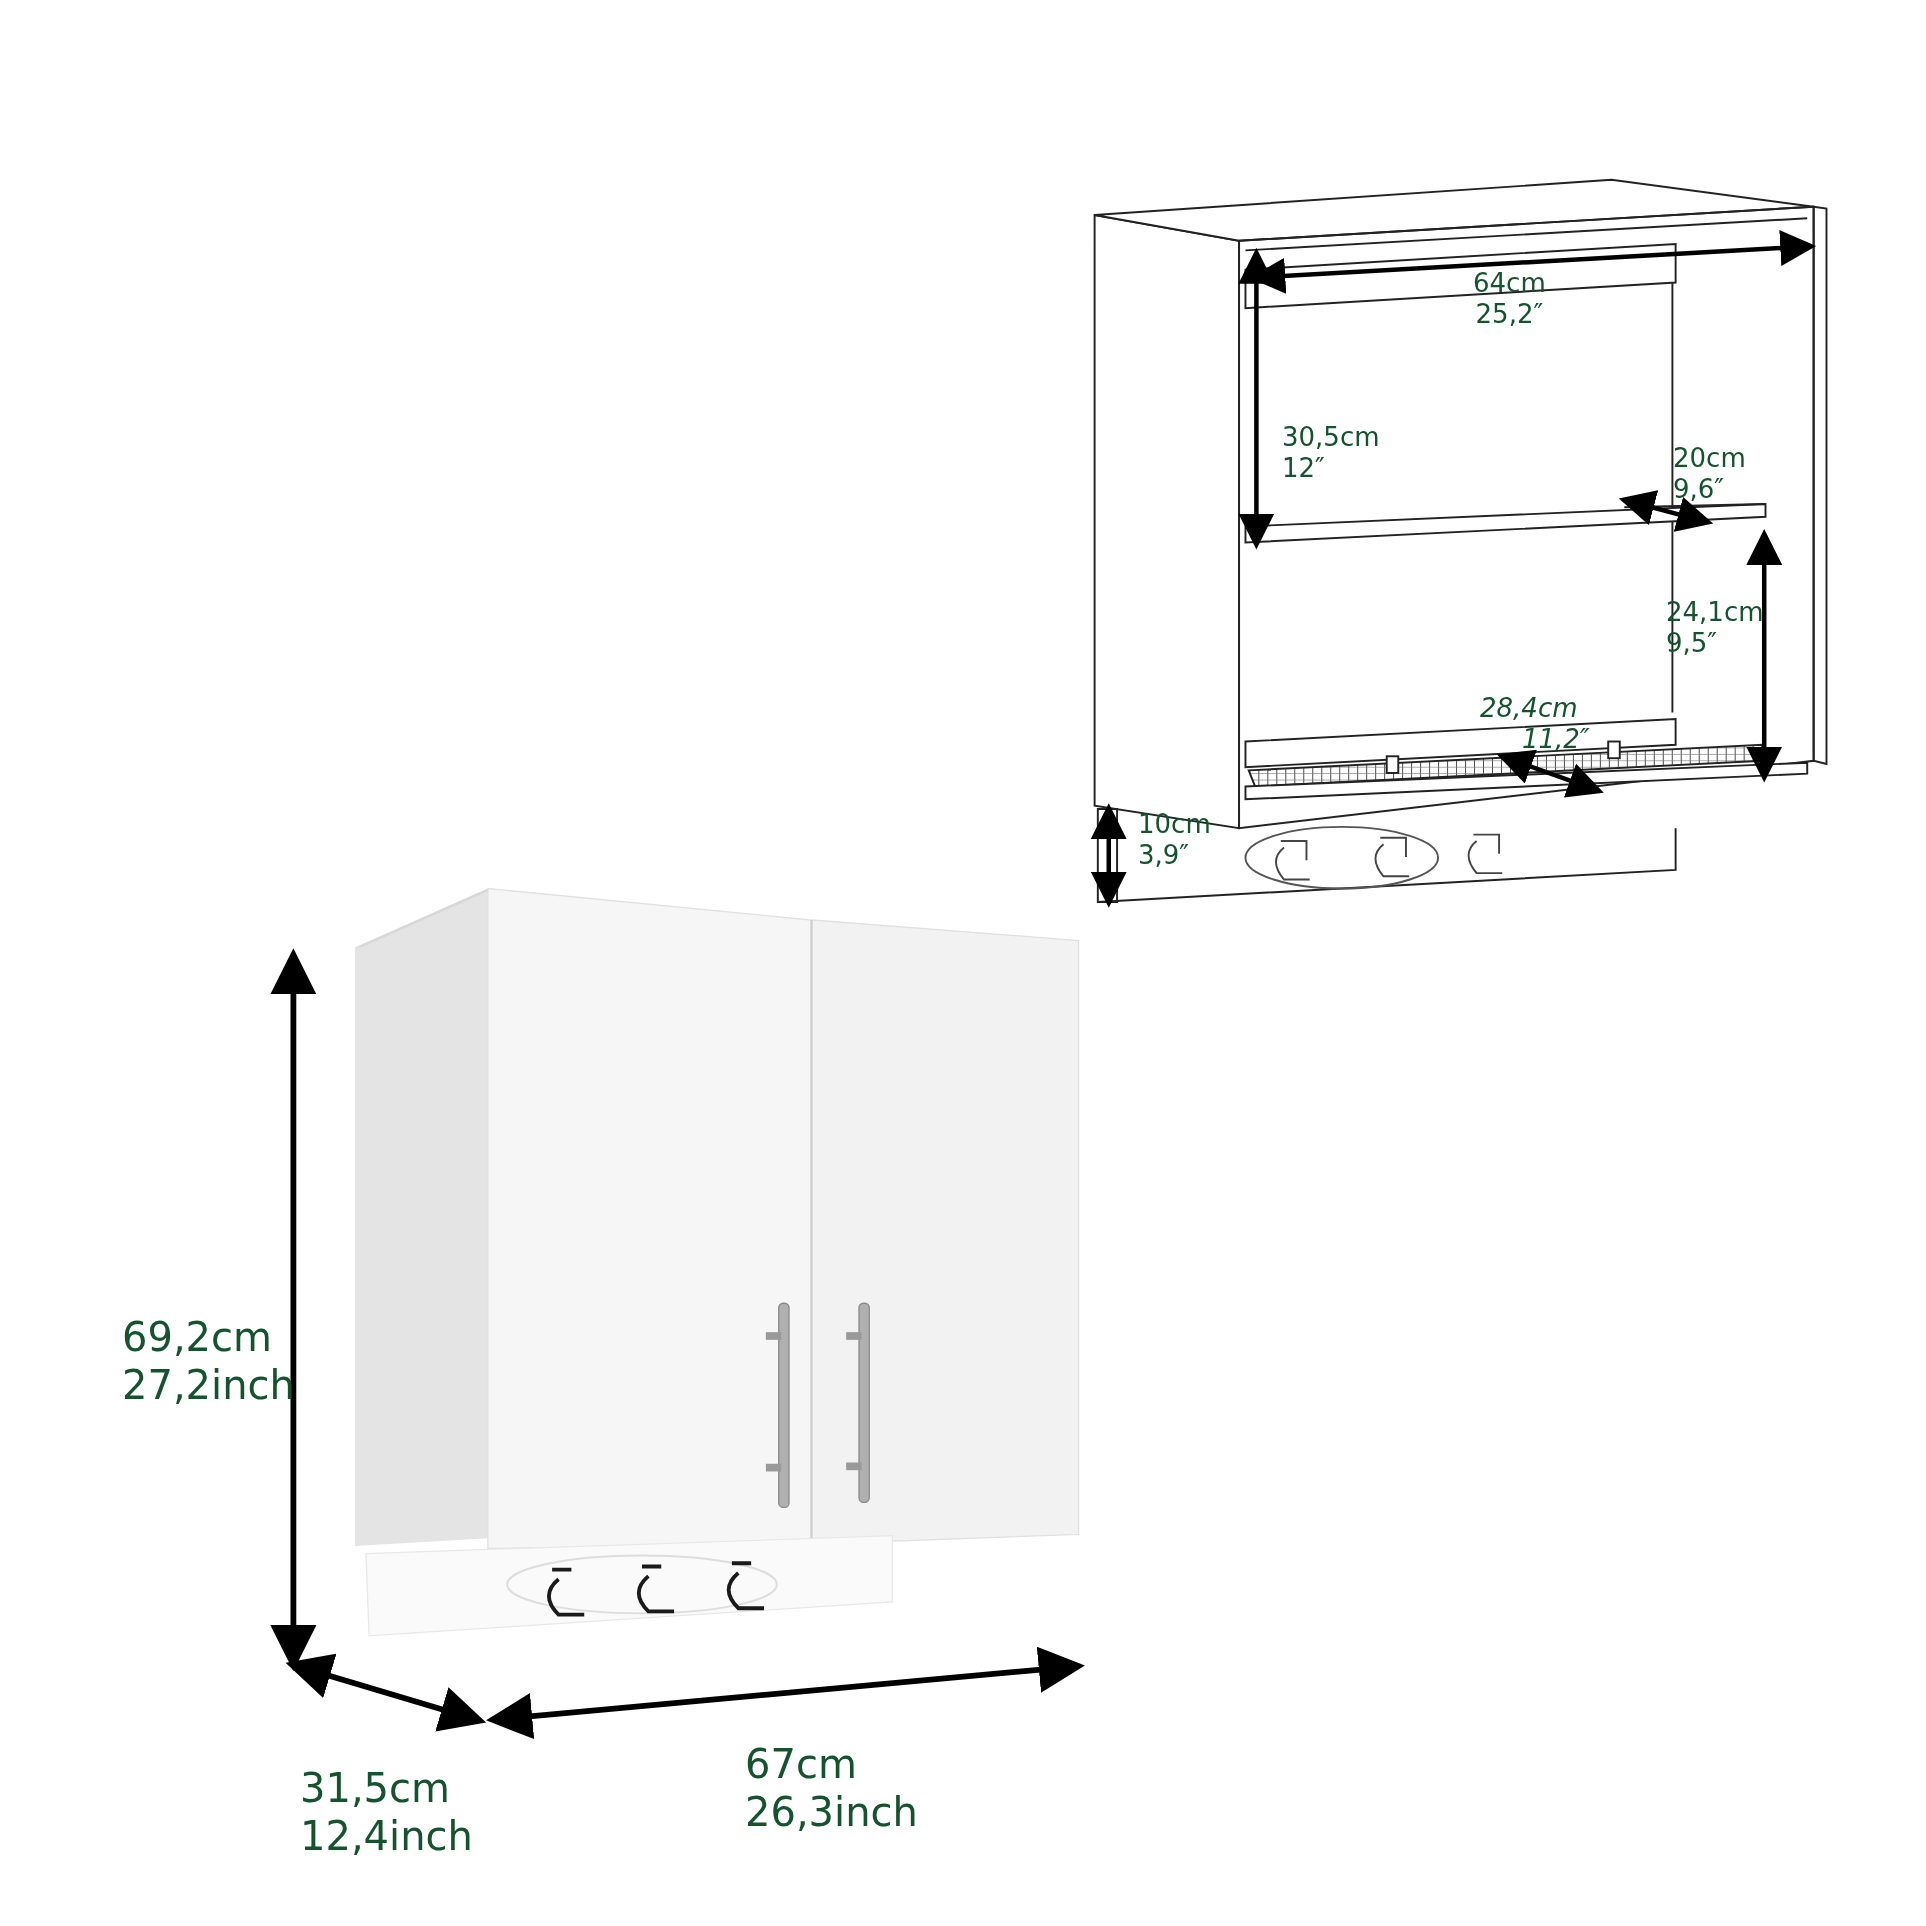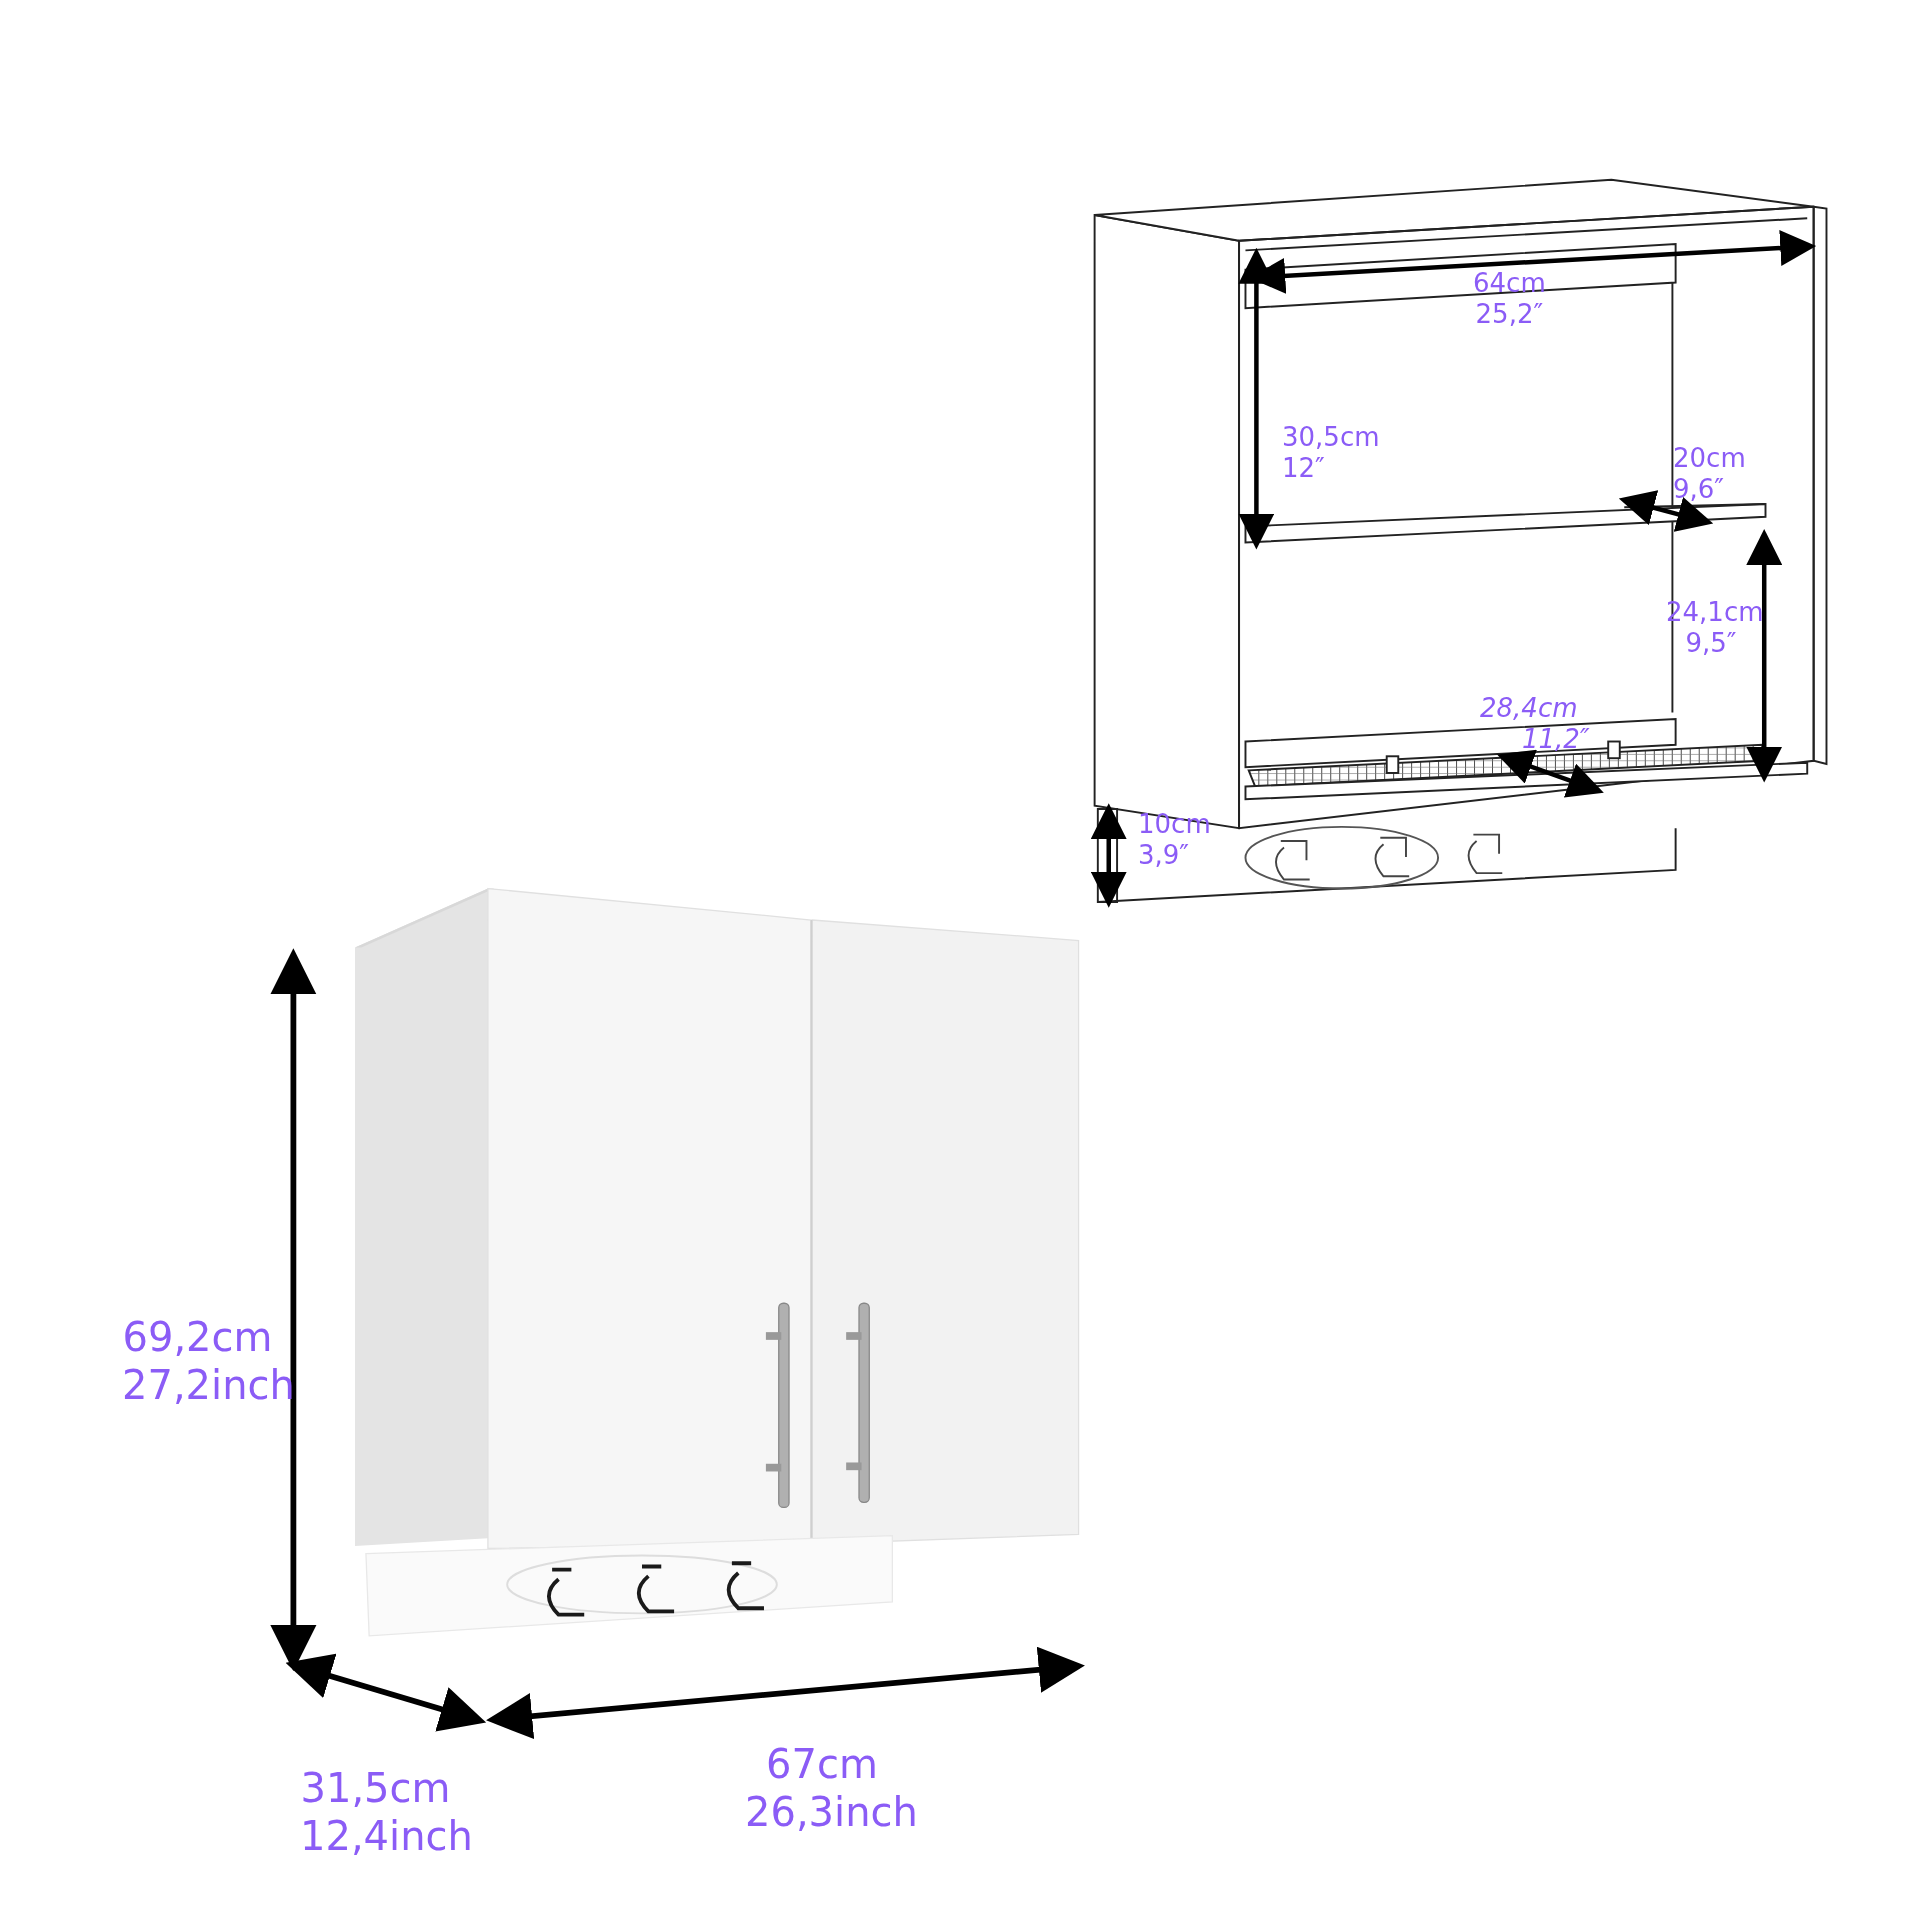--- a/index.html
+++ b/index.html
@@ -1,21 +1,21 @@
 <!DOCTYPE html>
 <html style="font-size:10.3px"><head>
 <meta charset="utf-8">
 <style>
   html, body { margin:0; padding:0; background:#ffffff; }
   body { width:1926px; height:1926px; position:relative; overflow:hidden; font-family:"DejaVu Sans", sans-serif; }
   svg { position:absolute; left:0; top:0; }
-  .lbl { position:absolute; font-family:"DejaVu Sans", sans-serif; color:#8b5cf6; font-weight:500; line-height:1.2; white-space:nowrap; }
+  .lbl { position:absolute; font-family:"DejaVu Sans", sans-serif; color:#14532d; font-weight:500; line-height:1.2; white-space:nowrap; }
   .sm { font-size:26px; }
   .lg { font-size:40px; }
-  .right { text-align:center; }
+  .right { text-align:left; }
 </style>
 </head>
 <body>
 
 <svg width="1926" height="1926" viewBox="0 0 3000 3000">
   <defs>
     <marker id="ah" markerWidth="8" markerHeight="8" refX="6" refY="4" orient="auto-start-reverse" markerUnits="strokeWidth">
       <path d="M0,0 L8,4 L0,8 z" fill="#000"></path>
     </marker>
     <pattern id="grid" width="14" height="10" patternUnits="userSpaceOnUse">

